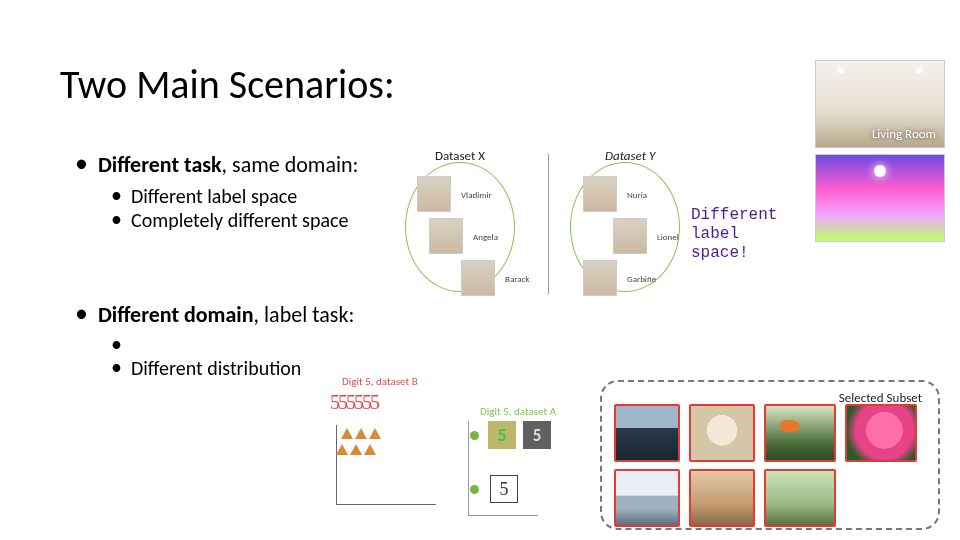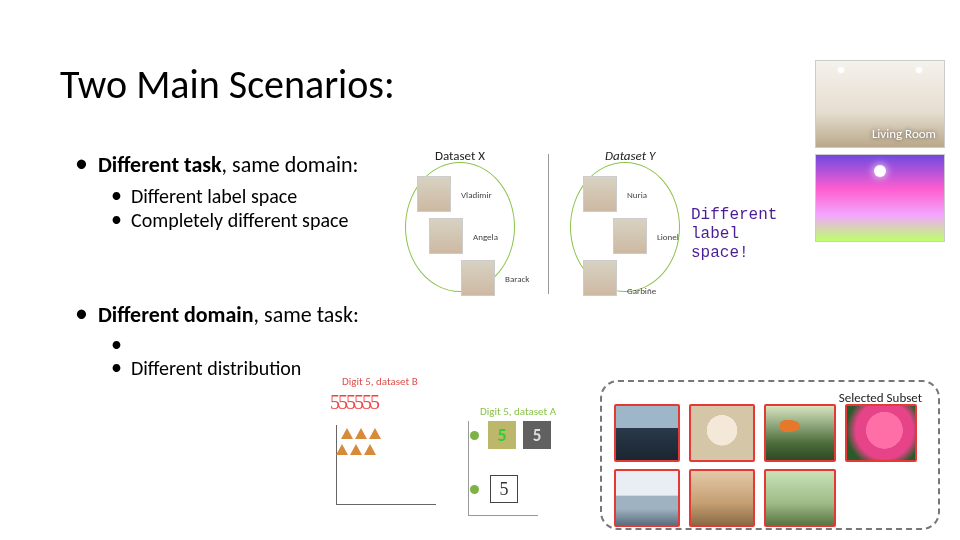--- a/index.html
+++ b/index.html
@@ -26,21 +26,21 @@
   .lblX { left: 30px; top: 0; }
   .lblY { left: 200px; top: 0; font-style: italic; }
   .ellipse { position: absolute; border: 1.5px solid #8bc34a; border-radius: 50%; }
   .ellX { left: 0px; top: 14px; width: 110px; height: 130px; }
   .ellY { left: 165px; top: 14px; width: 110px; height: 130px; }
   .vline { position: absolute; left: 143px; top: 6px; width: 0; height: 140px; border-left: 1px solid #999; }
   .face-row { position: absolute; display: flex; align-items: center; gap: 10px; }
   .face { width: 34px; height: 36px; border: 1px solid #ccc; background: linear-gradient(#d8d2c2,#cdb9a2); }
   .face-name { font-size: 9px; color: #444; }
   .rX1 { left: 12px; top: 28px; } .rX2 { left: 12px; top: 70px; margin-left: 12px; } .rX3 { left: 12px; top: 112px; margin-left: 44px; }
-  .rY1 { left: 178px; top: 28px; } .rY2 { left: 172px; top: 70px; margin-left: 36px; } .rY3 { left: 178px; top: 112px; align-items: flex-end; }
+  .rY1 { left: 178px; top: 28px; } .rY2 { left: 172px; top: 70px; margin-left: 36px; } .rY3 { left: 178px; top: 112px; }
   .diff-label-callout { position: absolute; left: 286px; top: 58px; font-size: 16px; color: #4c1d95; width: 100px; line-height: 1.2; font-family: Liberation Mono, monospace; }
 
   
   .room-col { position: absolute; right: 15px; top: 20px; width: 130px; }
   .room { width: 130px; height: 88px; border: 1px solid #ccc; position: relative; margin-bottom: 6px; }
   .roomA { background: linear-gradient(#f5f2ec 0%,#e5ddcf 60%,#b9a88a 100%); margin-top: 40px; }
   .roomB { background: linear-gradient(180deg,#7049e0 0%,#ff5ed0 40%,#f3a7ff 70%,#bdff6a 100%); }
   .room-cap { position: absolute; right: 8px; bottom: 6px; color: #fff; font-size: 13px; text-shadow: 0 0 4px rgba(0,0,0,0.6); }
   .roomA::before, .roomA::after { content:""; position:absolute; top:6px; width:6px; height:6px; border-radius:50%; background:#fff; box-shadow:0 0 4px #fff8; }
   .roomA::before { left:22px; } .roomA::after { right:22px; }
@@ -100,21 +100,21 @@
     <div class="bullet-sub">
         <span class="dot">•</span>
         <span>Completely different space</span>
       </div>
   </div>
 </div>
 
 <div class="body-text sec2">
   <div class="bullet-main">
     <span class="dot">•</span>
-    <span><b>Different domain</b><span>, same task:</span></span>
+    <span><b>Different domain</b><span>, label task:</span></span>
   </div>
   <div class="sub">
     <div class="bullet-sub">
         <span class="dot">•</span>
       </div>
     <div class="bullet-sub">
         <span class="dot">•</span>
         <span>Different distribution</span>
       </div>
   </div>

